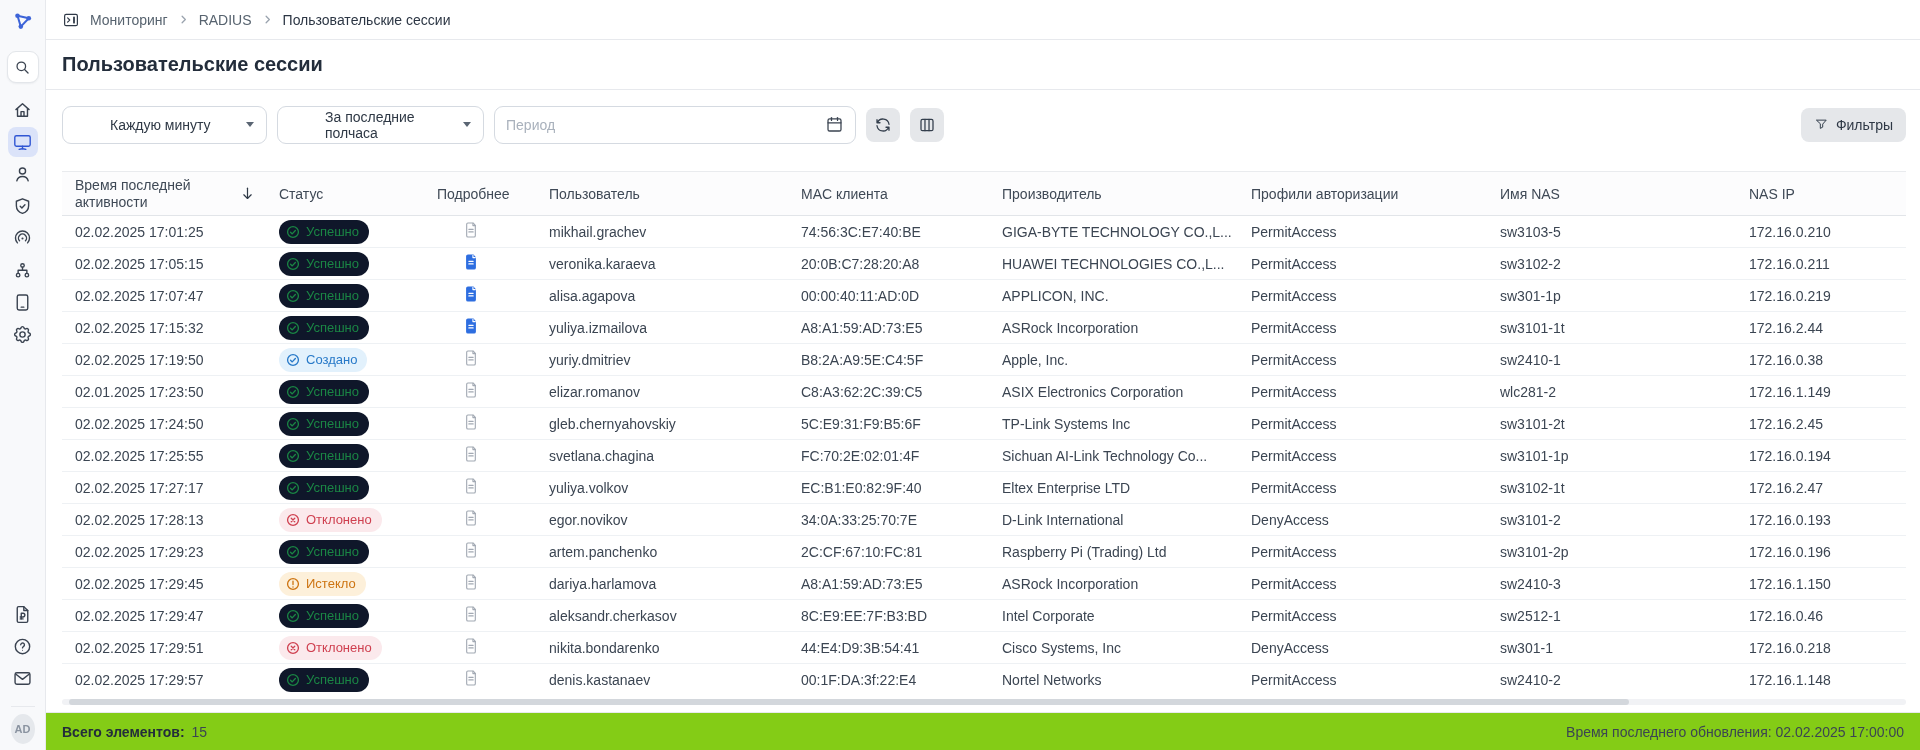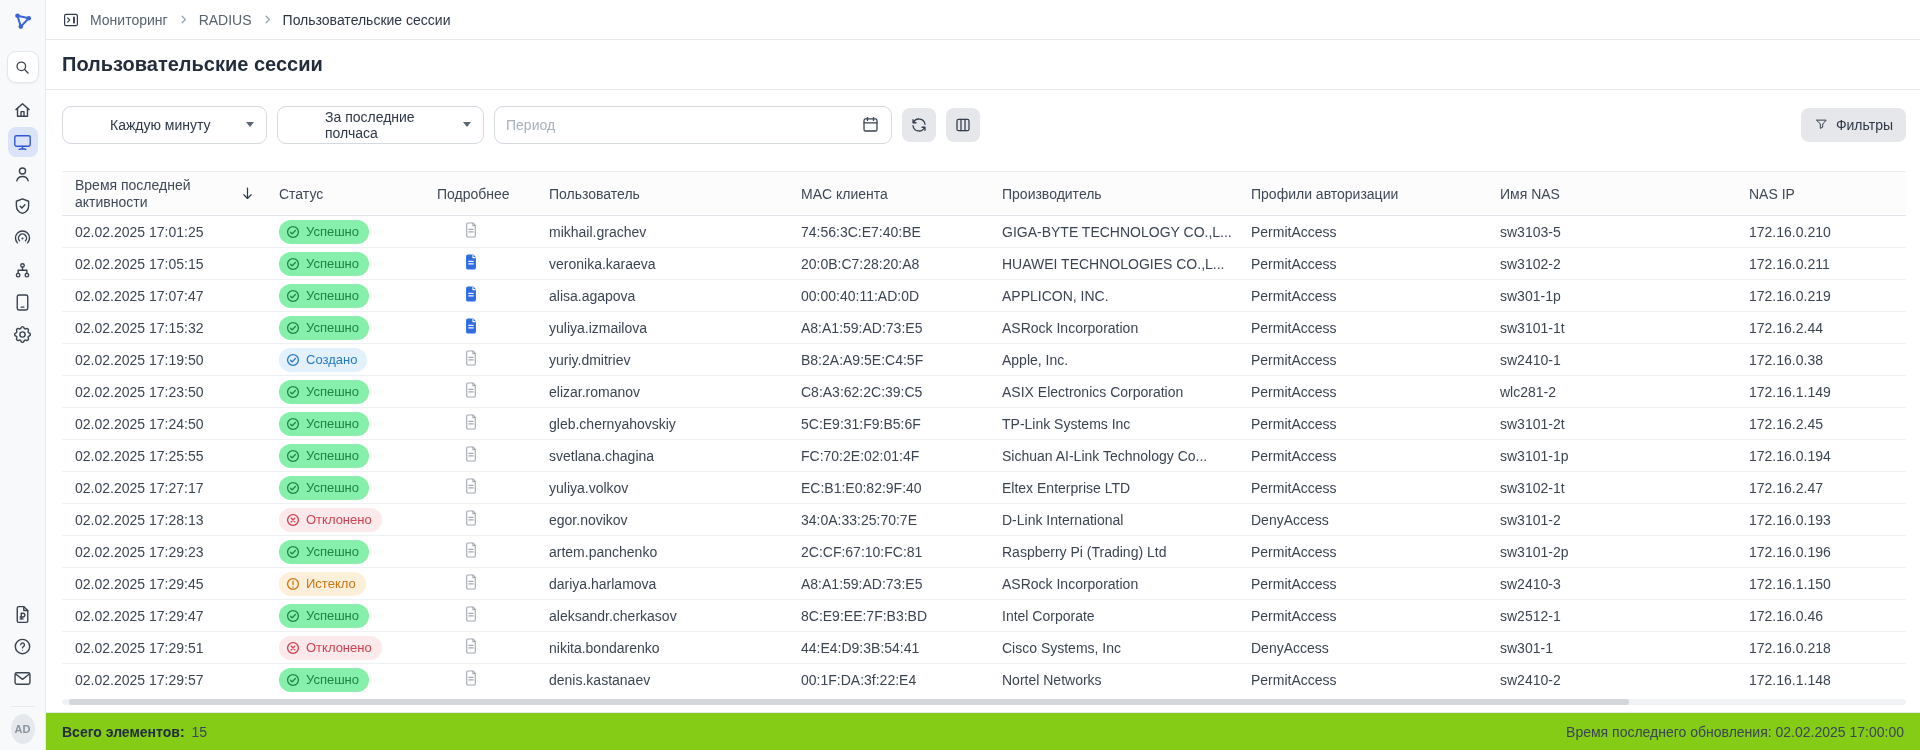--- a/index.html
+++ b/index.html
@@ -40,21 +40,21 @@
   .page-title { font-size:20px; font-weight:bold; color:#232d3b; }
 
   
   .toolbar { flex:0 0 81px; display:flex; align-items:center; padding:0 14px 12px 16px; gap:10px; }
   .select { width:205px; height:38px; border:1px solid #d5dae1; border-radius:9px; background:#fff;
     display:flex; align-items:center; justify-content:space-between; padding:0 12px; cursor:pointer; }
   .select.w2 { width:207px; }
   .select span { font-size:14px; color:#2e3845;margin-left:35px; }
   .caret { width:0; height:0; border-left:4.5px solid transparent; border-right:4.5px solid transparent;
     border-top:5.5px solid #5a6573; }
-  .period { width:398px; height:38px; border:1px solid #d5dae1; border-radius:9px; background:#fff;
+  .period { width:362px; height:38px; border:1px solid #d5dae1; border-radius:9px; background:#fff;
     display:flex; align-items:center; padding:0 11px; gap:8px; }
   .period input { flex:1; border:none; outline:none; font-size:14px; font-family:"Liberation Sans",sans-serif; color:#2e3845; }
   .period input::placeholder { color:#a9b1bc; }
   .icon-btn { width:34px; height:34px; flex:0 0 34px; border:none; background:#e5e7ea; border-radius:8px;
     display:flex; align-items:center; justify-content:center; cursor:pointer; }
   .icon-btn svg { width:18px; height:18px; stroke:#343f4d; fill:none; stroke-width:1.7; stroke-linecap:round; stroke-linejoin:round; }
   .filters-btn { margin-left:auto; height:34px; border:none; background:#e5e7ea; border-radius:8px;
     display:flex; align-items:center; gap:7px; padding:0 13px; cursor:pointer;
     font-size:14px; color:#2e3845; font-family:"Liberation Sans",sans-serif; }
   .filters-btn svg { width:15px; height:15px; stroke:#343f4d; fill:none; stroke-width:1.6; stroke-linecap:round; stroke-linejoin:round; }
@@ -71,21 +71,21 @@
   .th-text { max-width:152px; line-height:1.15; }
   .sort-ic { width:17px; height:17px; stroke:#2f3947; fill:none; stroke-width:1.7; stroke-linecap:round; stroke-linejoin:round; flex:0 0 17px; }
   tbody td { height:32px; border-top:1px solid #eef1f4; padding:0; vertical-align:middle;
     white-space:nowrap; overflow:hidden; }
   tbody tr:first-child td { border-top:none; }
   tbody td:first-child { padding-left:13px; }
 
   .badge { display:inline-flex; align-items:center; gap:6px; height:24px; padding:0 10px 0 7px;
     border-radius:12px; font-size:13px; }
   .badge svg { width:14px; height:14px; stroke:currentColor; fill:none; stroke-width:1.5; stroke-linecap:round; stroke-linejoin:round; }
-  .badge.success { background:#86efac; color:#1a8544;justify-content:center; }
+  .badge.success { background:#0f172a; color:#1a8544;justify-content:center; }
   .badge.created { background:#e2f1fc; color:#2779c8; }
   .badge.rejected { background:#fbe9ec; color:#cf4050; }
   .badge.expired { background:#fdf0da; color:#cd7412; }
 
   .doc { display:inline-flex; margin-left:26px; cursor:pointer; }
   .doc svg { width:16px; height:18px; stroke:#a2a9b3; fill:none; stroke-width:1.4; stroke-linecap:round; stroke-linejoin:round; }
   .doc.active svg .d-body { fill:#2e6ee0; stroke:#2e6ee0; }
   .doc.active svg .d-fold { stroke:#ffffff; }
   .doc.active svg .d-line { stroke:#ffffff; }
 
@@ -420,21 +420,21 @@
                 </svg>
               </span></td>
             <td>yuriy.dmitriev</td>
             <td>B8:2A:A9:5E:C4:5F</td>
             <td>Apple, Inc.</td>
             <td>PermitAccess</td>
             <td>sw2410-1</td>
             <td>172.16.0.38</td>
           </tr>
           <tr>
-            <td>02.02.2025 17:23:50</td>
+            <td>02.01.2025 17:23:50</td>
             <td><span class="badge success">
                 <svg viewBox="0 0 16 16">
                   <circle cx="8" cy="8" r="6.2"></circle>
                   <path d="M5.2 8.3l1.9 1.9 3.6-3.9"></path>
                 </svg>
                 <span>Успешно</span>
               </span></td>
             <td><span class="doc">
                 <svg viewBox="0 0 20 22">
                   <path class="d-body" d="M12.6 2.2H6.2c-.9 0-1.6.7-1.6 1.6v14.4c0 .9.7 1.6 1.6 1.6h7.6c.9 0 1.6-.7 1.6-1.6V5.1z"></path>

